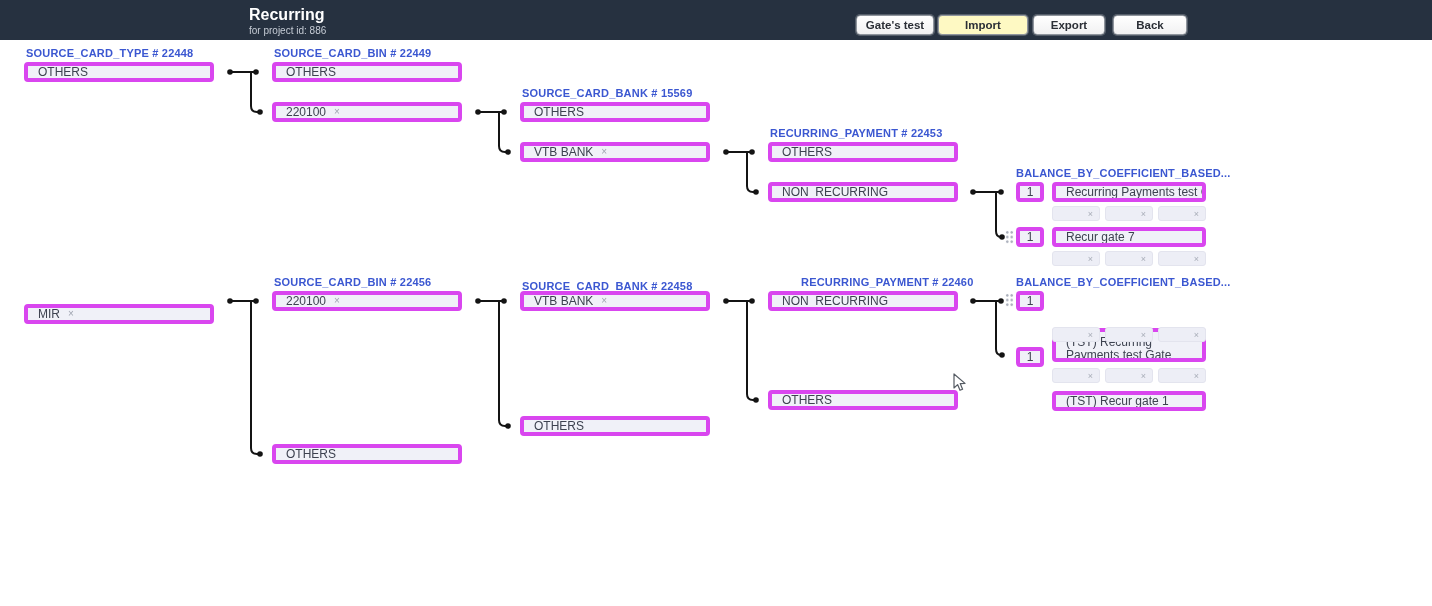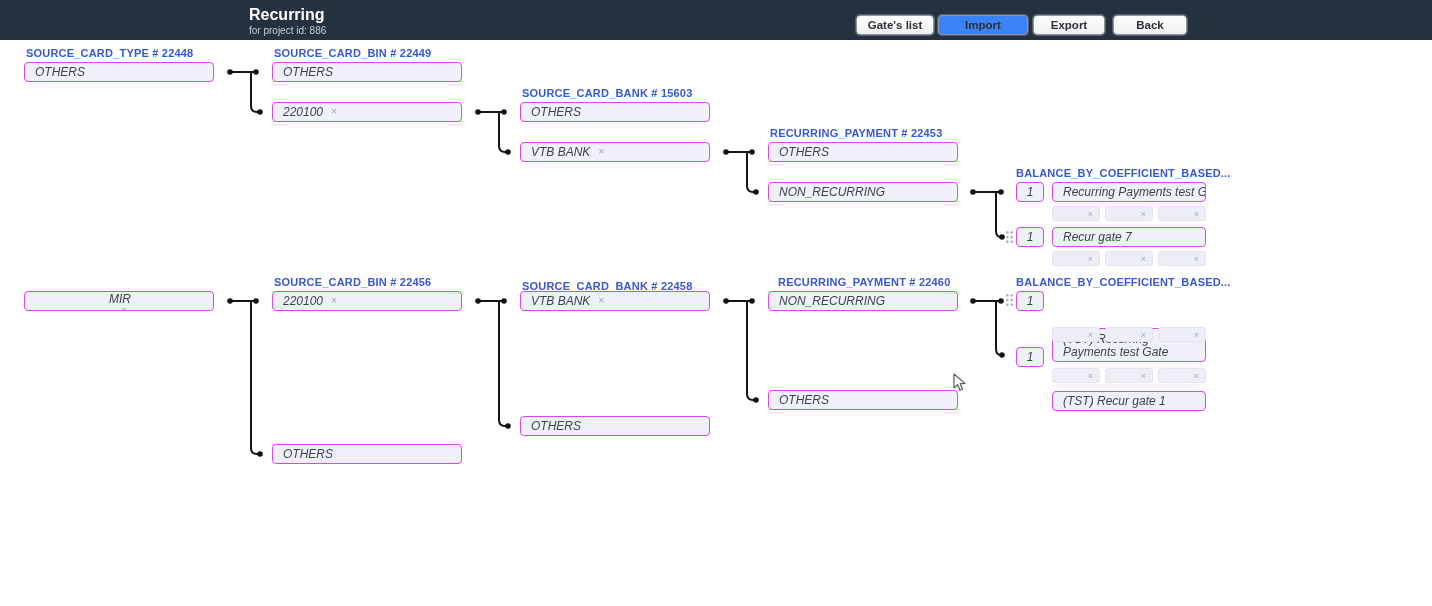--- a/index.html
+++ b/index.html
@@ -7,47 +7,47 @@
               font-family:"Liberation Sans", sans-serif; overflow:hidden; position:relative; }
 
   
   .topbar { position:absolute; left:0; top:0; width:1432px; height:40px; background:#263140; }
   .app-title { position:absolute; left:249px; top:6px; font-size:16px; font-weight:bold; color:#ffffff; white-space:nowrap; }
   .app-subtitle { position:absolute; left:249px; top:25px; font-size:10px; color:#c6ccd5; white-space:nowrap; }
   .tbtn { position:absolute; top:15px; height:20px; border:1px solid #8f959d; border-radius:4px;
           background:linear-gradient(180deg,#ffffff,#f1f1f2); color:#2b2f36; font-weight:bold;
           font-size:11.5px; display:flex; align-items:center; justify-content:center;
           box-shadow:0 0 0 1px rgba(255,255,255,0.22); cursor:pointer; font-family:inherit; }
-  .tbtn.active { background:#3b82f6; }
+  .tbtn.active { background:#fef9c3; }
 
   
   .ghead { position:absolute; font-size:11px; font-weight:bold; color:#3b57d1; white-space:nowrap; letter-spacing:.2px; }
-  .nbox  { position:absolute; width:190px; height:20px; background:#f0f1f8; border:1px solid #d946ef;
+  .nbox  { position:absolute; width:190px; height:20px; background:#f0f1f8; border:4px solid #d946ef;
            border-radius:4px; font-size:12px; color:#3d4250; display:flex; align-items:center;
-           padding:0 8px 0 10px; white-space:nowrap; overflow:hidden; cursor:pointer;font-style:italic; }
+           padding:0 8px 0 10px; white-space:nowrap; overflow:hidden; cursor:pointer; }
   .rm    { color:#9fa4b0; font-size:10px; margin-left:8px; line-height:10px; }
   .coef  { width:28px; justify-content:center; padding:0; }
   .gatebox { width:154px; }
   .gatebox.tall { height:34px; white-space:normal; line-height:13px; align-items:flex-start; padding-top:4px; }
   .xbox  { position:absolute; width:48px; height:15px; background:#edeef6; border:1px solid #e3e4ee;
            border-radius:3px; display:flex; align-items:center; justify-content:flex-end;
            padding-right:6px; font-size:9px; color:#a8adb8; cursor:pointer; }
   .drag  { position:absolute; width:9px; height:14px; cursor:grab;
            background-image:radial-gradient(circle,#a9aeba 1.1px,rgba(0,0,0,0) 1.4px);
            background-size:4.5px 4.7px; }
   svg.wires { position:absolute; left:0; top:0; pointer-events:none; }
   .cursor { position:absolute; left:953px; top:373px; pointer-events:none; }
 </style>
 </head>
 <body>
 
 <div class="topbar">
   <div class="app-title">Recurring</div>
   <div class="app-subtitle">for project id: 886</div>
-  <button class="tbtn" style="left:856px;width:78px;">Gate's list</button>
+  <button class="tbtn" style="left:856px;width:78px;">Gate's test</button>
   <button class="tbtn active" style="left:938px;width:90px;">Import</button>
   <button class="tbtn" style="left:1033px;width:72px;">Export</button>
   <button class="tbtn" style="left:1113px;width:74px;">Back</button>
 </div>
 
 <svg class="wires" width="1432" height="606">
   <g stroke="#141414" stroke-width="2" fill="none" stroke-linecap="round">
     <path d="M230,72 H256"></path>   
       <path d="M251,72 V106 Q251,112 257,112 L259,112"></path>
     <path d="M478,112 H504"></path>  
@@ -90,21 +90,21 @@
     <circle cx="973" cy="301" r="2.8"></circle>
       <circle cx="1001" cy="301" r="2.8"></circle>
       <circle cx="1002" cy="355" r="2.8"></circle>
   </g>
 </svg>
 
 <div class="ghead" style="left:26px;top:47px;">SOURCE_CARD_TYPE # 22448</div>
 <div class="nbox" style="left:24px;top:62px;">
   <span>OTHERS</span>
 </div>
-<div class="nbox" style="left:24px;top:291px;flex-direction:column;">
+<div class="nbox" style="left:24px;top:304px;">
   <span>MIR</span>
   <span class="rm">×</span>
 </div>
 
 <div class="ghead" style="left:274px;top:47px;">SOURCE_CARD_BIN # 22449</div>
 <div class="nbox" style="left:272px;top:62px;">
   <span>OTHERS</span>
 </div>
 <div class="nbox" style="left:272px;top:102px;">
   <span>220100</span>
@@ -113,21 +113,21 @@
 
 <div class="ghead" style="left:274px;top:276px;">SOURCE_CARD_BIN # 22456</div>
 <div class="nbox" style="left:272px;top:291px;">
   <span>220100</span>
   <span class="rm">×</span>
 </div>
 <div class="nbox" style="left:272px;top:444px;">
   <span>OTHERS</span>
 </div>
 
-<div class="ghead" style="left:522px;top:87px;">SOURCE_CARD_BANK # 15603</div>
+<div class="ghead" style="left:522px;top:87px;">SOURCE_CARD_BANK # 15569</div>
 <div class="nbox" style="left:520px;top:102px;">
   <span>OTHERS</span>
 </div>
 <div class="nbox" style="left:520px;top:142px;">
   <span>VTB BANK</span>
   <span class="rm">×</span>
 </div>
 
 <div class="ghead" style="left:522px;top:280px;">SOURCE_CARD_BANK # 22458</div>
 <div class="nbox" style="left:520px;top:291px;">
@@ -139,21 +139,21 @@
 </div>
 
 <div class="ghead" style="left:770px;top:127px;">RECURRING_PAYMENT # 22453</div>
 <div class="nbox" style="left:768px;top:142px;">
   <span>OTHERS</span>
 </div>
 <div class="nbox" style="left:768px;top:182px;">
   <span>NON_RECURRING</span>
 </div>
 
-<div class="ghead" style="left:778px;top:276px;">RECURRING_PAYMENT # 22460</div>
+<div class="ghead" style="left:801px;top:276px;">RECURRING_PAYMENT # 22460</div>
 <div class="nbox" style="left:768px;top:291px;">
   <span>NON_RECURRING</span>
 </div>
 <div class="nbox" style="left:768px;top:390px;">
   <span>OTHERS</span>
 </div>
 
 <div class="ghead" style="left:1016px;top:167px;">BALANCE_BY_COEFFICIENT_BASED...</div>
 <div class="nbox coef" style="left:1016px;top:182px;">1</div>
 <div class="nbox gatebox" style="left:1052px;top:182px;">

